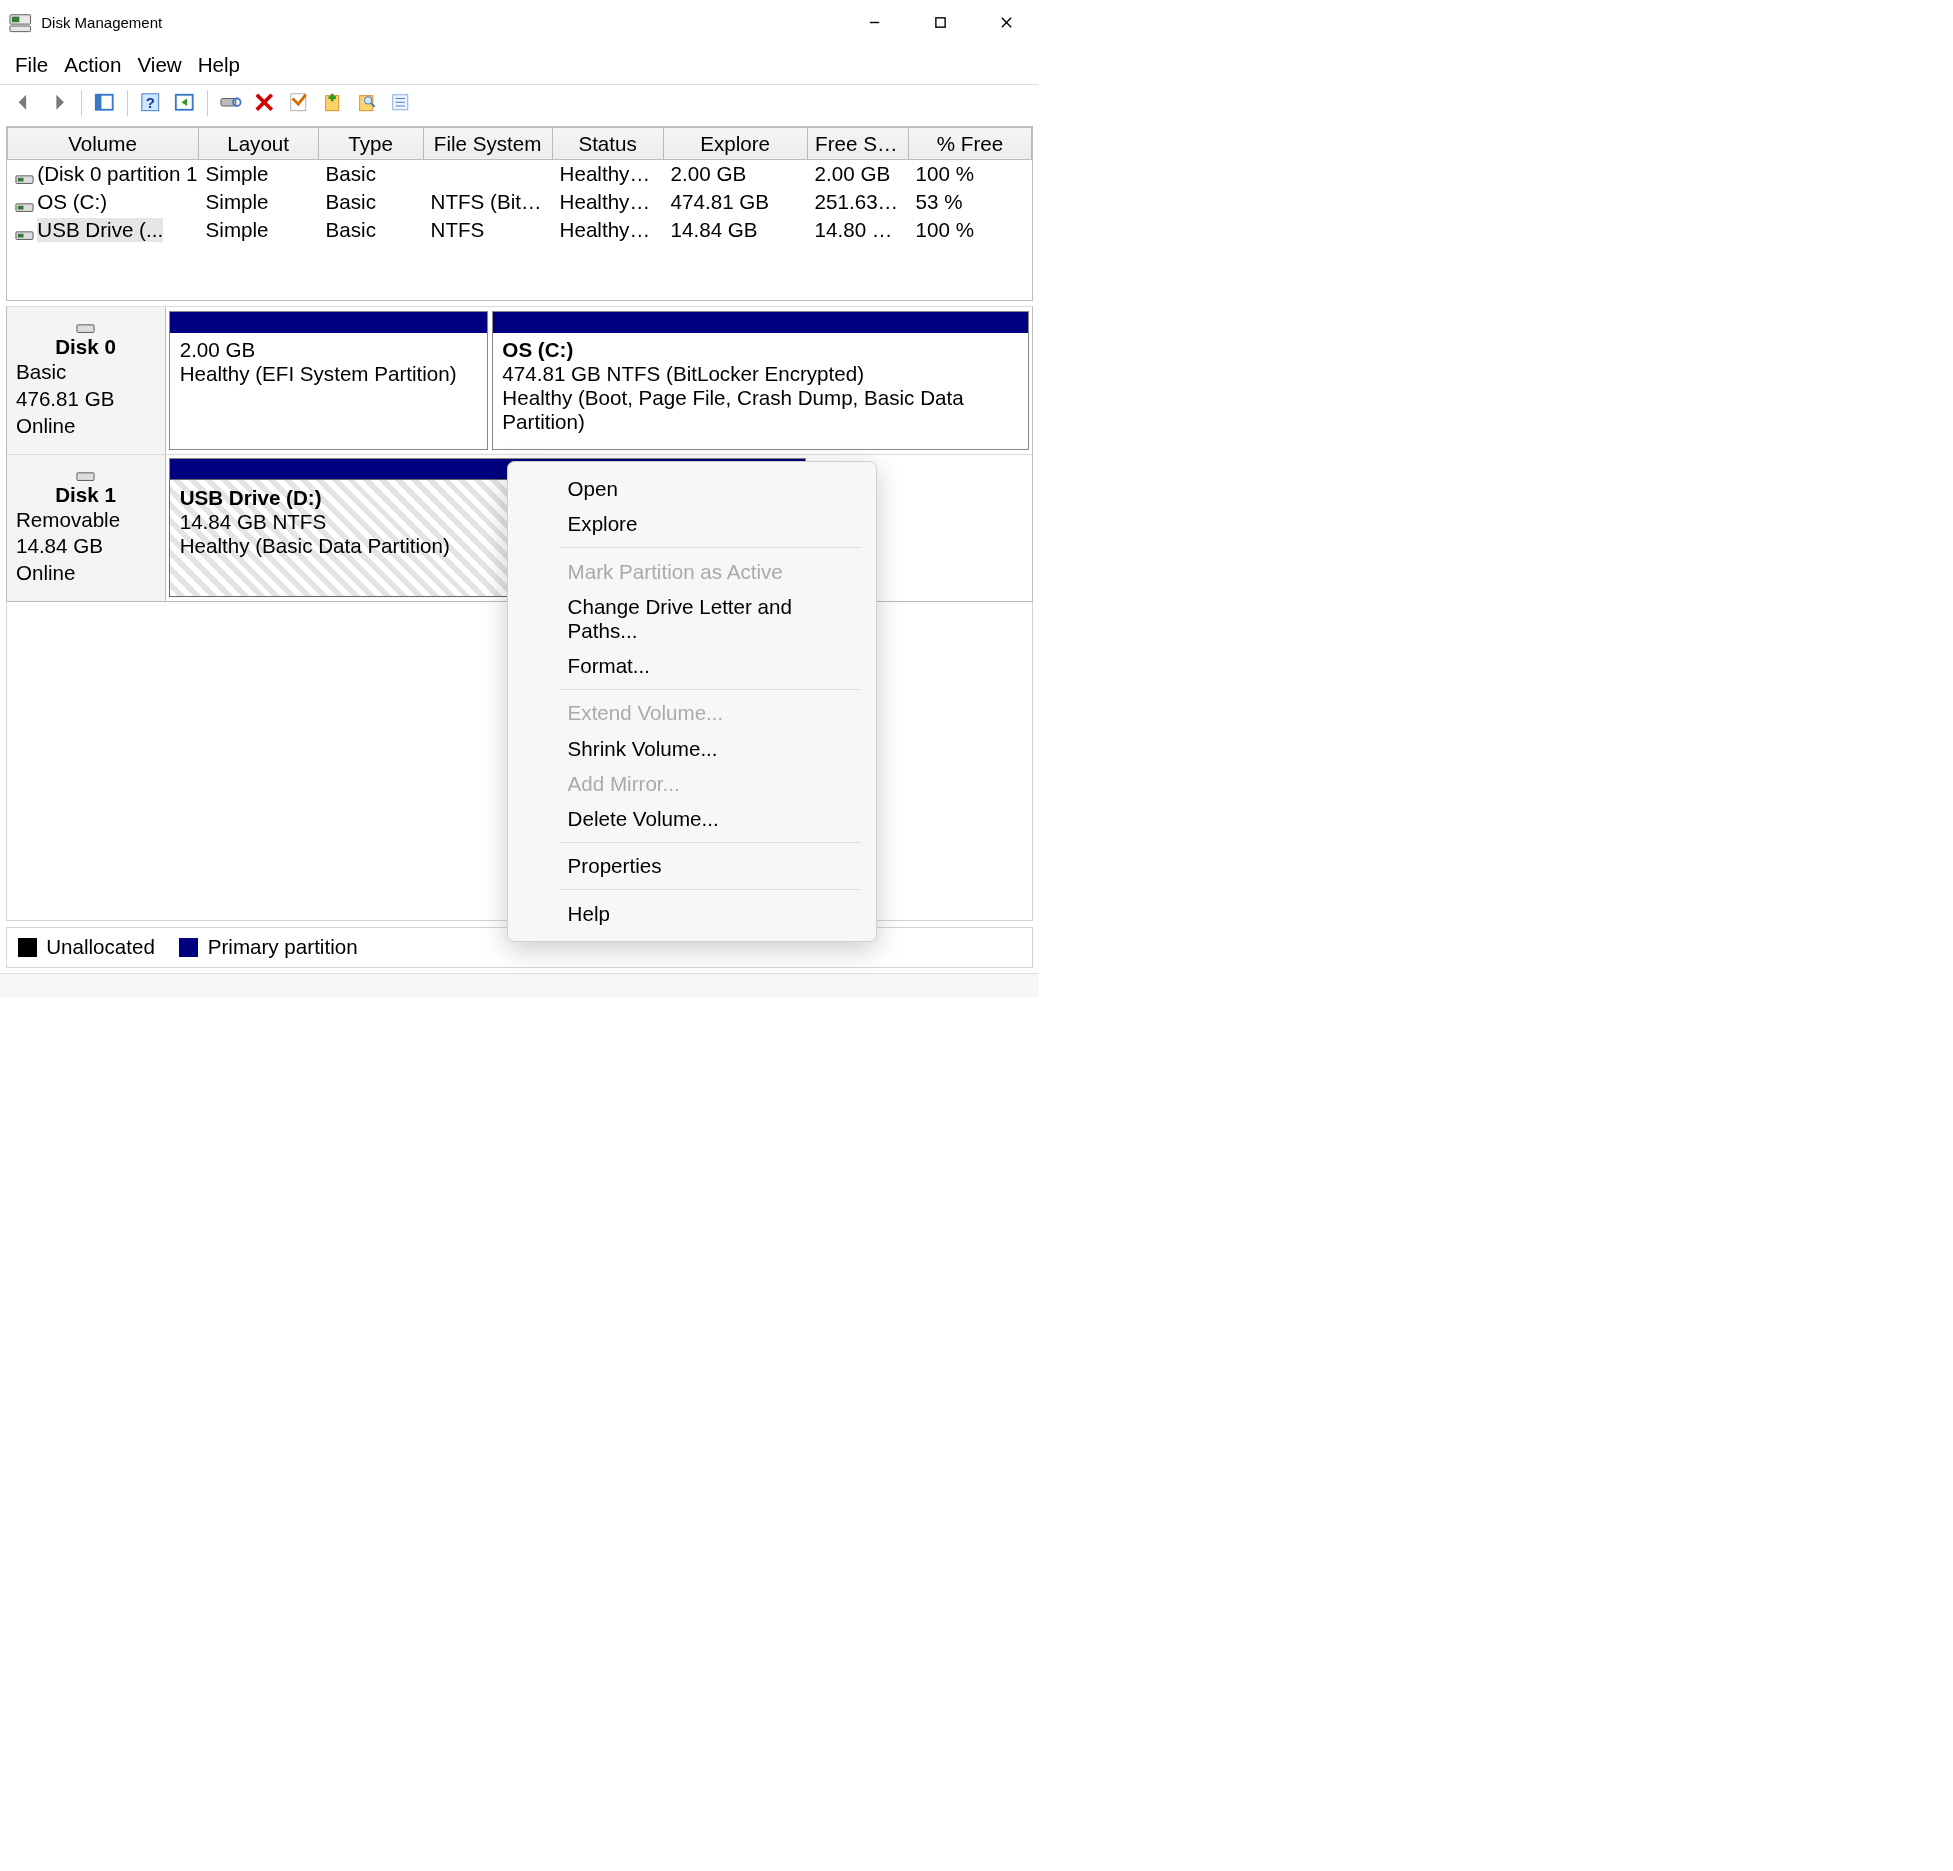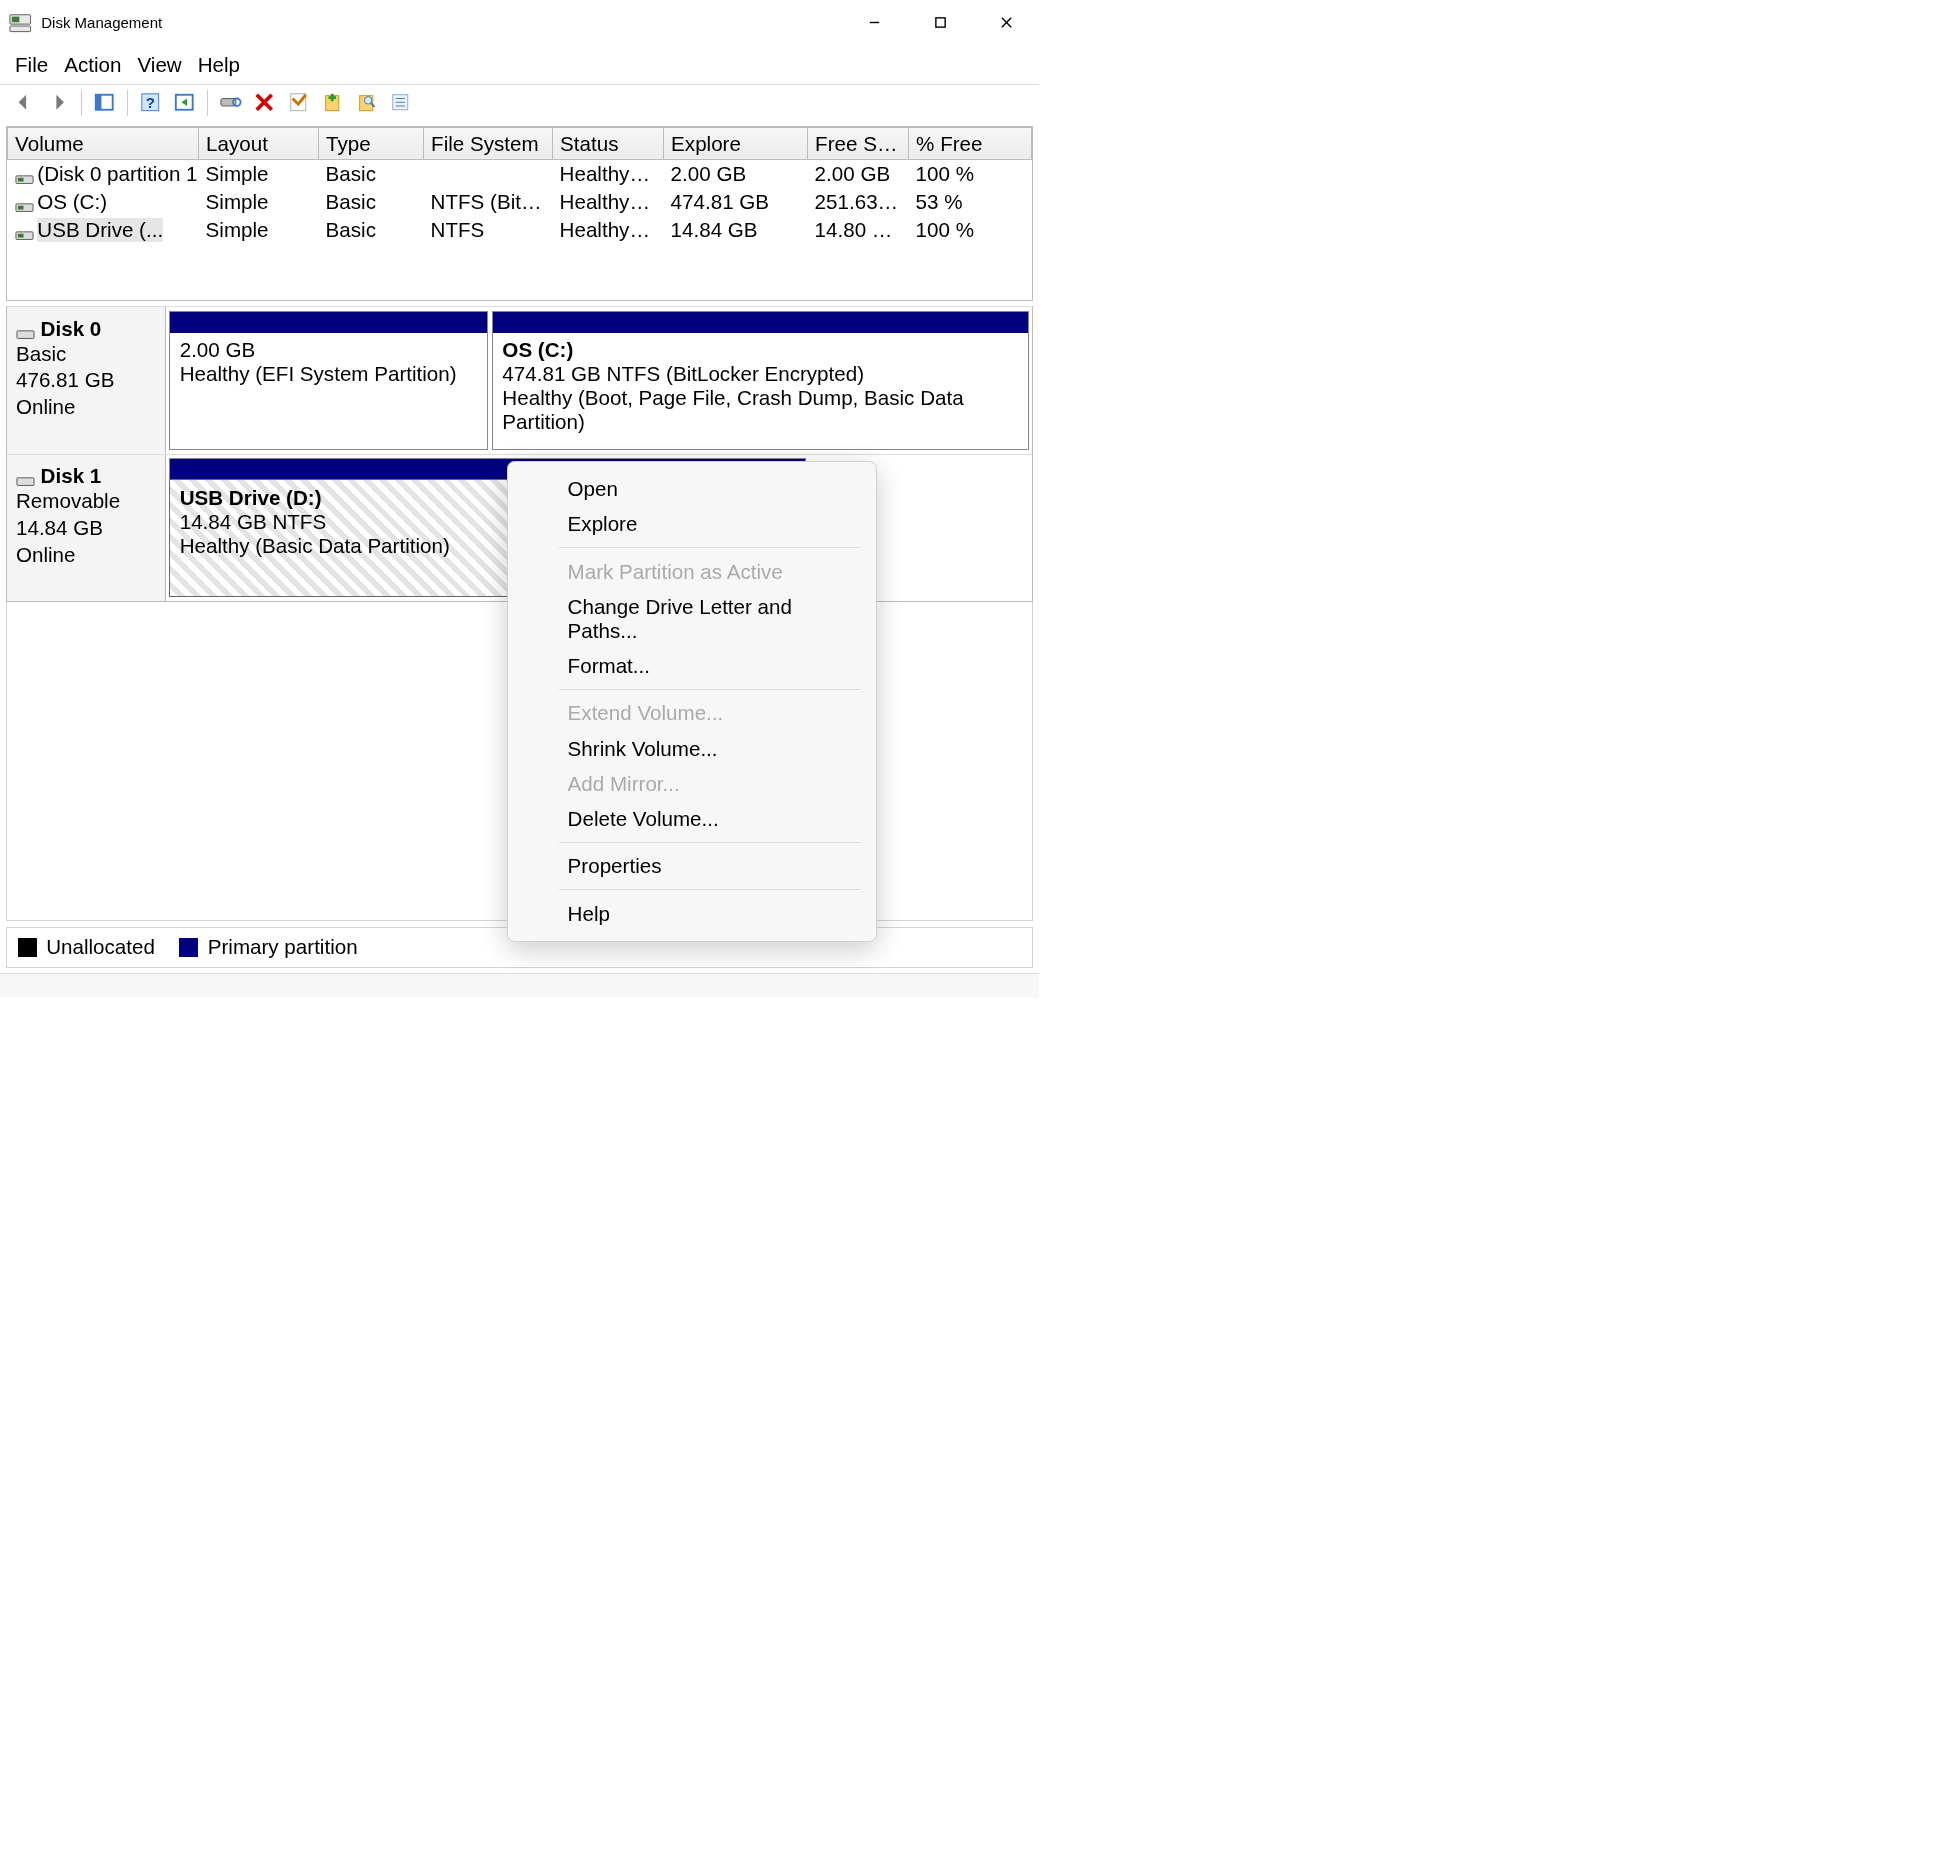--- a/index.html
+++ b/index.html
@@ -54,21 +54,21 @@
   
   .volume-table {
     border:1.9px solid #bcbcbc;
     margin:3.7px 5.6px 0 5.6px;
     background:#fff;
   }
   .volume-table table { width:100%; border-collapse:collapse; table-layout:fixed; }
   .volume-table th {
     background: linear-gradient(#f6f6f6,#ececec);
     border:0.9px solid #bcbcbc;
-    text-align:left;
+    text-align:center;
     font-weight:400;
     padding:3.7px 7.5px;
     white-space:nowrap; overflow:hidden; text-overflow:ellipsis;margin-top:27px;
   }
   .volume-table td {
     padding:1.9px 7.5px;
     white-space:nowrap; overflow:hidden; text-overflow:ellipsis;
     border:none;
   }
   .volume-table tr.sel td.vol-cell .volname { background:#e6e6e6; }
@@ -78,21 +78,21 @@
 
   
   .diskmap-wrap { border:1.9px solid #bcbcbc; margin:5.6px 5.6px 0 5.6px; background:#fff; padding:0; border-top:none; }
   .diskmap-row { display:flex; border-top:0.9px solid #dcdcdc; }
   .disk-left {
     width:159px; min-width:159px;
     border-right:1.9px solid #bcbcbc;
     padding:9.4px 9.4px 9.4px 9.4px;
     background:#f4f4f4;
   }
-  .disk-left .dname { font-weight:700; display:flex; align-items:center; gap:5.6px;}
+  .disk-left .dname { font-weight:700; display:flex; align-items:center; gap:5.6px;flex-direction:column;}
   .disk-left .dinfo { font-weight:400; line-height:1.3; }
   .disk-right {
     flex:1; display:flex; gap:3.7px; padding:3.7px;
     background:#fff;
   }
   .partition {
     border:0.9px solid #888;
     display:flex; flex-direction:column;
     min-height:139px;
   }

